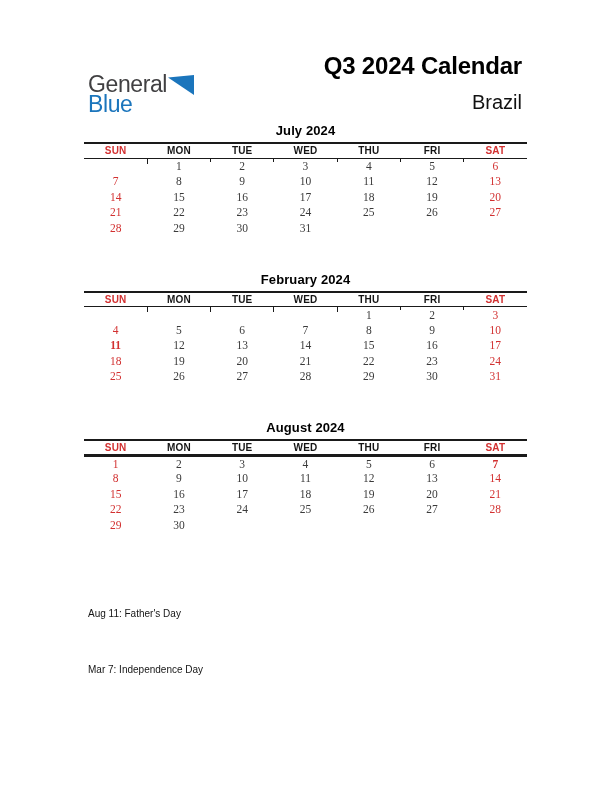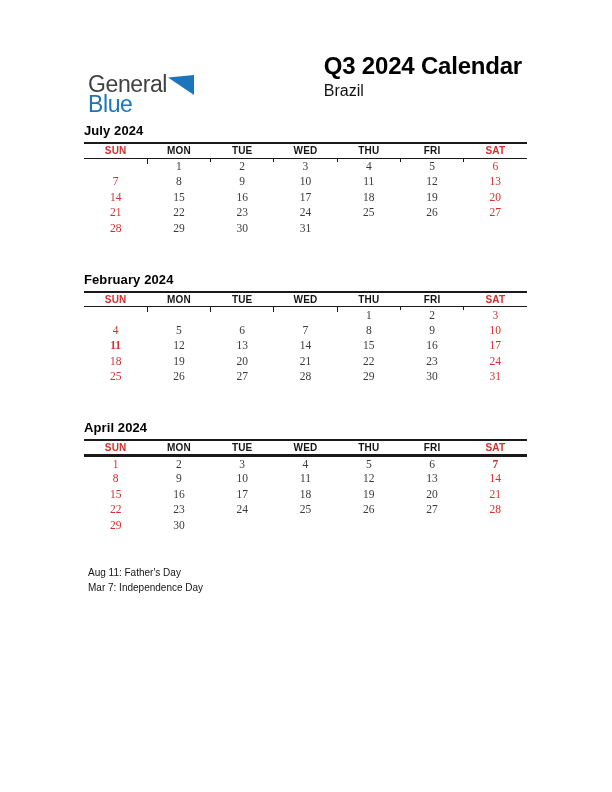--- a/index.html
+++ b/index.html
@@ -24,30 +24,30 @@
   .logo-general{font-size:23px; line-height:24px; color:var(--logo-dark); letter-spacing:-0.4px;}
   .logo-triangle{
     width:26px; height:20px; margin:3px 0 0 1px;
     background:var(--brand-blue);
     clip-path:polygon(0 12%, 100% 0, 100% 100%);
   }
   .logo-row2{text-align:left; margin-top:-4px;}
   .logo-blue{font-size:23px; line-height:24px; color:var(--brand-blue); letter-spacing:-0.4px;}
 
   
-  .title-block{position:absolute; top:52px; right:90px; }
+  .title-block{position:absolute; top:52px; right:90px; text-align:right;}
   .page-title{font-size:24px; line-height:27px; font-weight:bold; color:#000; letter-spacing:-0.2px;}
-  .region{font-size:16px; line-height:19px; color:#111; margin-top:2px;}
+  .region{font-size:20px; line-height:19px; color:#111; margin-top:14px;}
 
   
   .calendar-area{position:absolute; left:84px; top:123px; width:443px;}
   .month{margin-bottom:36px;}
   .month-title{
     font-size:13px; font-weight:bold; color:#000;
-    line-height:15px; margin-bottom:4px; letter-spacing:0.1px;
+    text-align:center; line-height:15px; margin-bottom:4px; letter-spacing:0.1px;
   }
   table.cal{width:100%; border-collapse:collapse; table-layout:fixed;}
   .cal thead th{
     border-top:2px solid var(--line);
     border-bottom:1px solid var(--line);
     font-size:10px; font-weight:bold; color:#151515;
     height:15px; text-align:center; padding:0; position:relative; letter-spacing:0.2px;margin-top:28px;
   }
   .cal.thick thead th{border-bottom:3px solid var(--line);}
   .cal tbody td{
@@ -62,21 +62,21 @@
     content:""; position:absolute; left:-0.5px; top:0;
     width:1px; height:3px; background:var(--line);
   }
   .cal td.lead-empty::after{
     content:""; position:absolute; right:-0.5px; top:0;
     width:1px; height:5px; background:var(--line);
   }
 
   
   .notes{position:absolute; left:88px; top:566px;}
-  .note{font-size:10px; line-height:14.5px; color:#151515;}
+  .note{font-size:10px; line-height:14.5px; color:#151515;margin-top:41px;}
 </style>
 </head>
 <body>
 
 <div class="logo">
   <div class="logo-row1">
     <span class="logo-general">General</span>
     <span class="logo-triangle"></span>
   </div>
   <div class="logo-row2">
@@ -210,21 +210,21 @@
             <td>27</td>
             <td>28</td>
             <td>29</td>
             <td>30</td>
             <td class="weekend">31</td>
           </tr>
         </tbody>
       </table>
     </div>
     <div class="month">
-      <div class="month-title">April 2024</div>
+      <div class="month-title">August 2024</div>
       <table class="cal thick">
         <thead>
           <tr>
             <th class="weekend">SUN</th>
             <th>MON</th>
             <th>TUE</th>
             <th>WED</th>
             <th>THU</th>
             <th>FRI</th>
             <th class="weekend">SAT</th>

